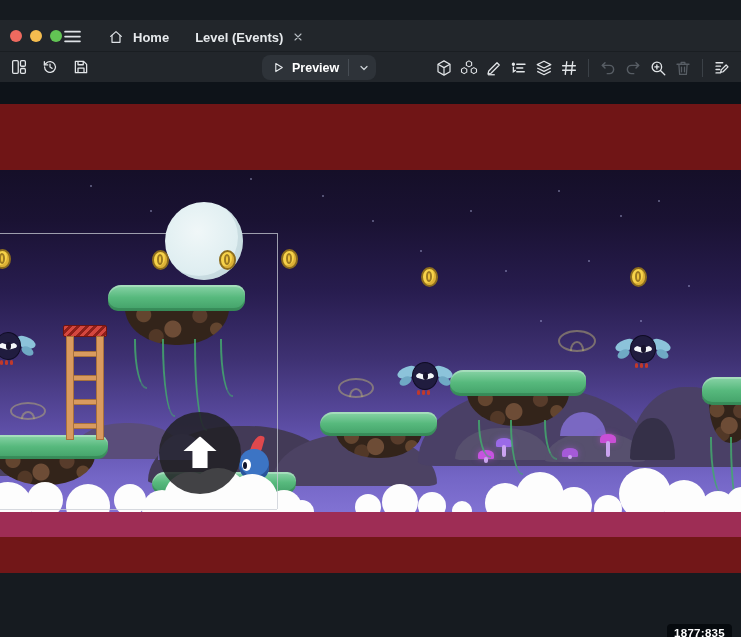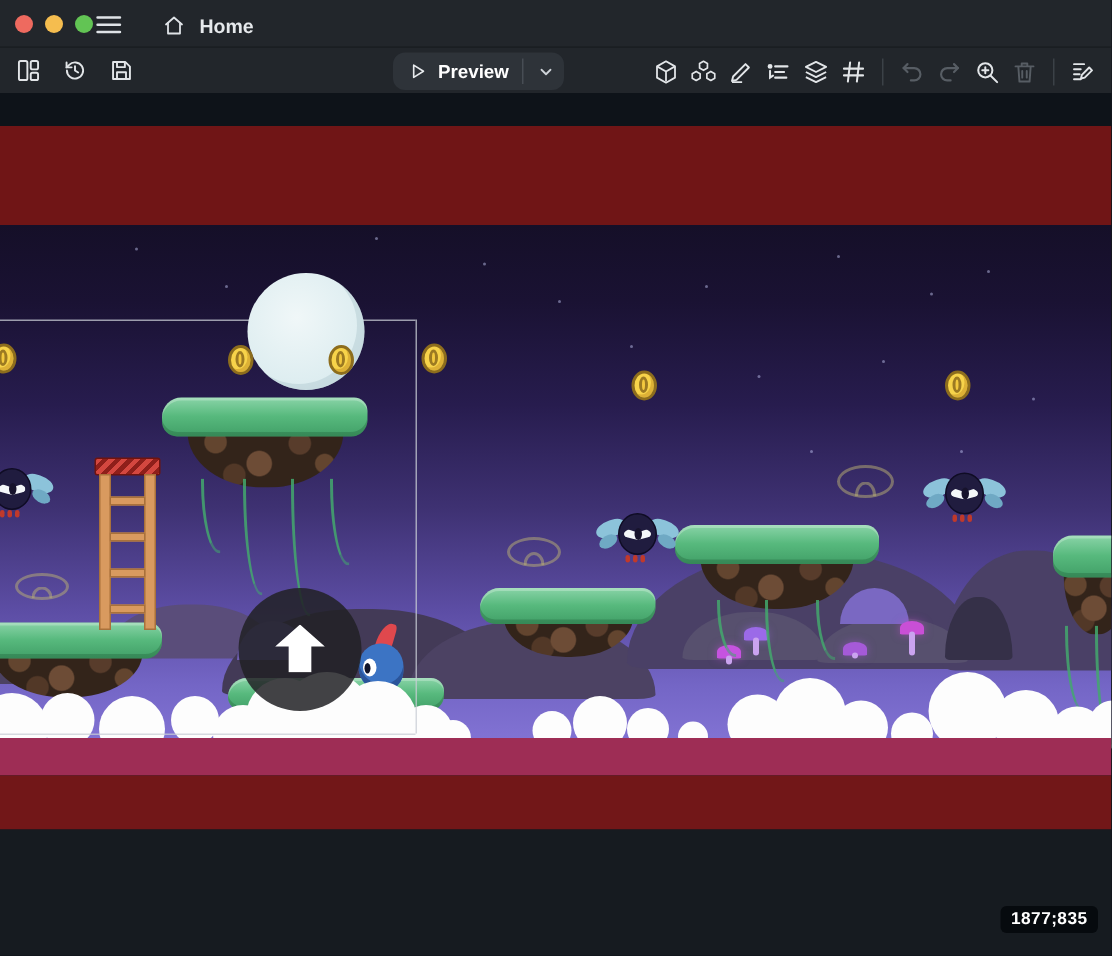--- a/index.html
+++ b/index.html
@@ -2,21 +2,21 @@
 <html><head>
 <meta charset="utf-8">
 <style>
   * { margin:0; padding:0; box-sizing:border-box; }
   html,body { width:741px; height:637px; background:#161b20; overflow:hidden;
               font-family:"Liberation Sans", sans-serif; }
   .app { position:relative; width:741px; height:637px; }
 
   
   .titlebar { position:relative; height:31px; background:#22262b;
-              display:flex; align-items:flex-end; }
+              display:flex; align-items:flex-end;margin-top:20px; }
   .traffic { position:absolute; left:10px; top:10px; display:flex; gap:8px; }
   .traffic .dot { width:12px; height:12px; border-radius:50%; }
   .hamburger { position:absolute; left:62px; top:6px; width:21px; height:21px; color:#dfe3e7; }
   .hamburger svg { width:100%; height:100%; }
   .tabs { display:flex; align-items:flex-end; margin-left:95px; height:31px; }
   .tab { position:relative; display:flex; align-items:center; gap:9px; height:28px;
          padding:0 13px; color:#e6e9ec; font-size:13px; font-weight:600; white-space:nowrap; }
   .tab.active { background:#2f343a; border-radius:8px 8px 0 0; }
   .tab .ticon { width:16px; height:16px; color:#dfe3e7; }
   .tab .ticon svg { width:100%; height:100%; }
@@ -150,20 +150,26 @@
           <path d="M3.5 6.5h17M3.5 12h17M3.5 17.5h17"></path>
         </svg></div>
     <div class="tabs" id="tabs">
         <div class="tab">
           <span class="ticon"><svg viewBox="0 0 24 24" fill="none" stroke="currentColor" stroke-width="1.8" stroke-linecap="round" stroke-linejoin="round">
               <path d="M4 11l8-7 8 7"></path>
               <path d="M6 9.5V20h12V9.5"></path>
             </svg></span>
           <span>Home</span>
         </div>
+        <div class="tab">
+          <span>Level (Events)</span>
+          <span class="tclose"><svg viewBox="0 0 24 24" fill="none" stroke="currentColor" stroke-width="2.2" stroke-linecap="round">
+              <path d="M6 6l12 12M18 6L6 18"></path>
+            </svg></span>
+        </div>
       </div>
   </header>
 
   <div class="toolbar">
     <div class="tool-left" id="toolLeft">
         <div class="iconbtn"><svg viewBox="0 0 24 24" fill="none" stroke="currentColor" stroke-width="1.7">
             <rect x="3.5" y="3.5" width="7.5" height="17" rx="1.5"></rect>
             <rect x="14" y="3.5" width="6.5" height="7.5" rx="1.5"></rect>
             <rect x="14" y="14" width="6.5" height="6.5" rx="1.5"></rect>
           </svg></div>

